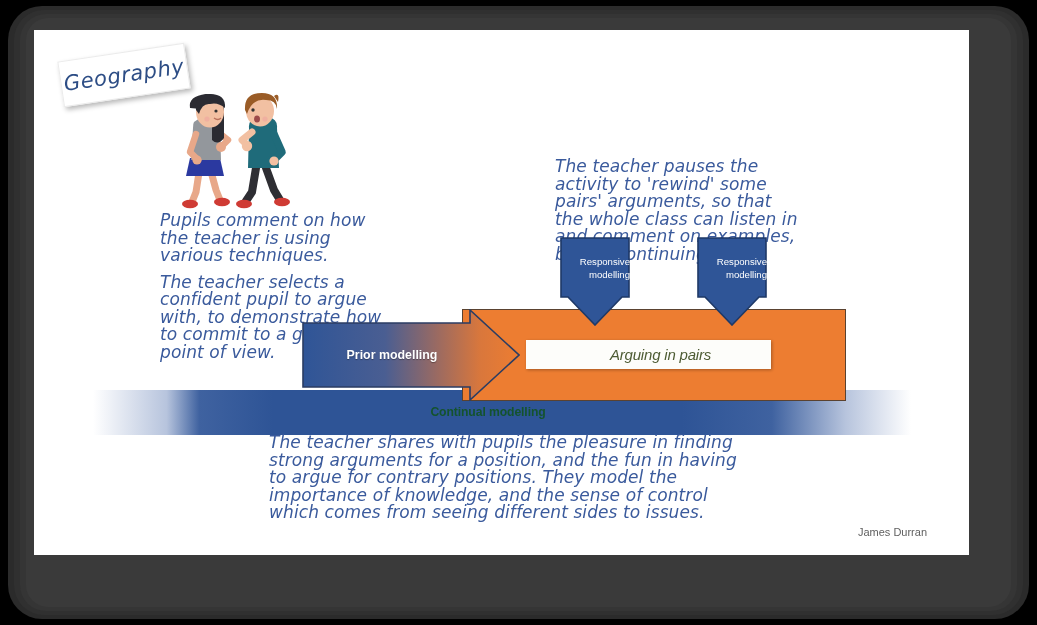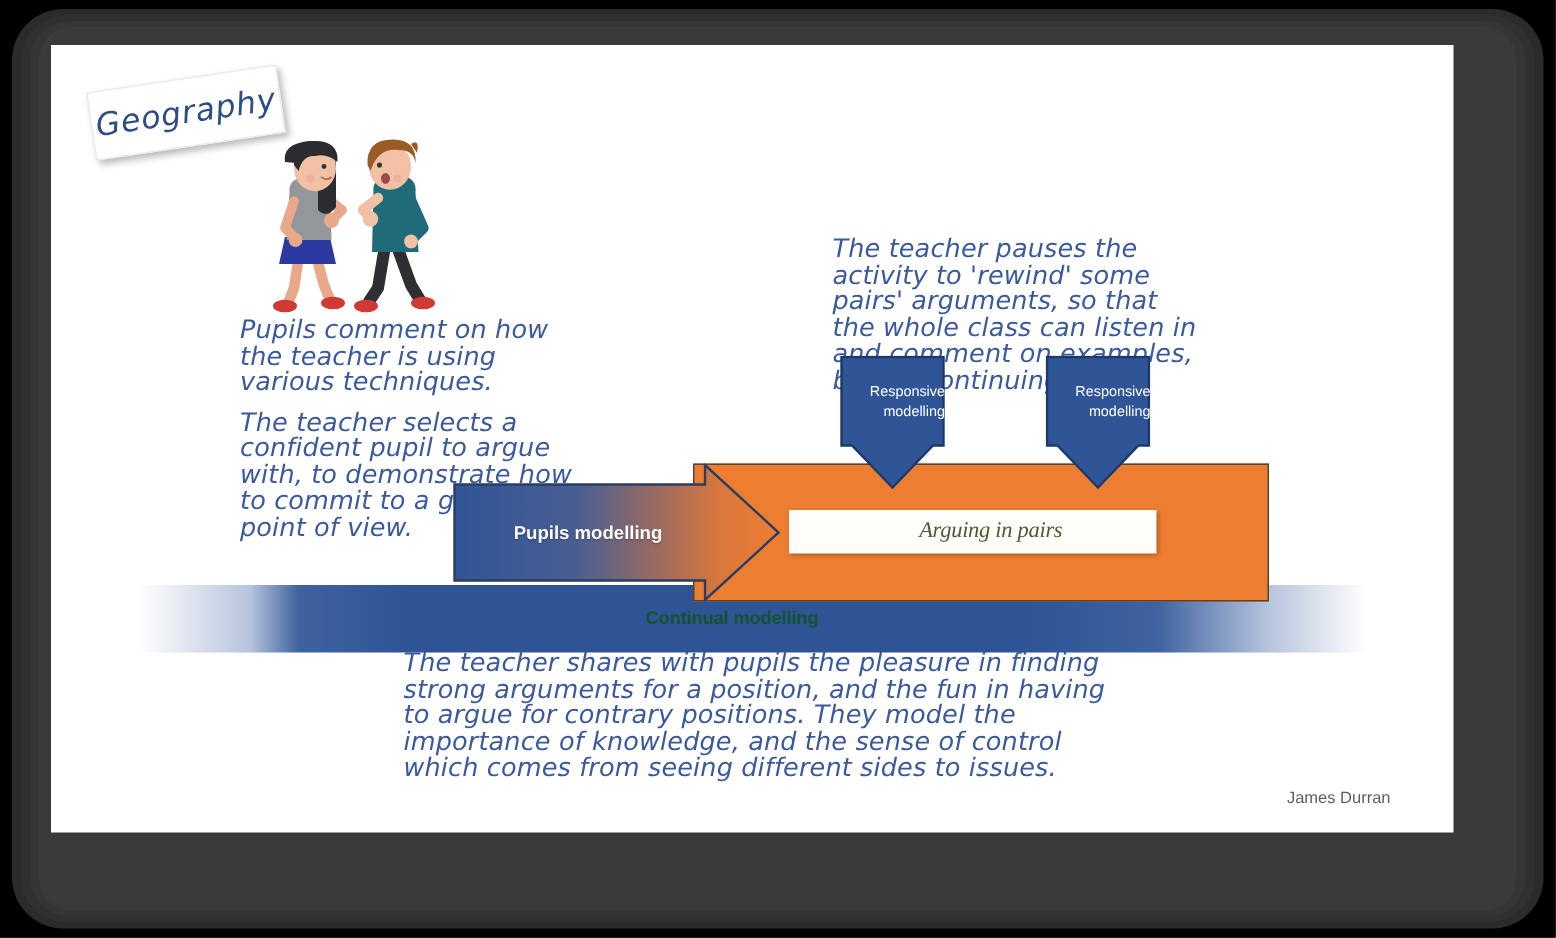--- a/index.html
+++ b/index.html
@@ -169,21 +169,21 @@
     width: 245px; height: 29px;
     background: #fdfdfa;
     box-shadow: 1px 1px 3px rgba(0,0,0,0.3);
   }
   .white-inset-label {
     position: absolute;
     left: 0; top: 0;
     width: 269px; height: 29px;
     line-height: 29px;
     text-align: center;
-    font-family: Liberation Serif, serif;
+    font-family: Liberation Sans, sans-serif;
     font-style: italic;
     font-size: 15px;
     color: #4d5b33;
     letter-spacing: -0.2px;
   }
 
   
   .resp-arrow { position: absolute; width: 70px; height: 89px; }
   .resp-1 { left: 526px; top: 207px; }
   .resp-2 { left: 663px; top: 207px; }
@@ -291,21 +291,21 @@
         <linearGradient id="priorGrad" x1="0" y1="0" x2="1" y2="0">
           <stop offset="0%" stop-color="#2F5597"></stop>
           <stop offset="38%" stop-color="#4A5E92"></stop>
           <stop offset="62%" stop-color="#9A6A62"></stop>
           <stop offset="82%" stop-color="#D9773C"></stop>
           <stop offset="100%" stop-color="#ED7D31"></stop>
         </linearGradient>
       </defs>
       <path d="M1 14 L168 14 L168 1 L217 46 L168 91 L168 78 L1 78 Z" fill="url(#priorGrad)" stroke="#2b3d63" stroke-width="1.6" stroke-linejoin="miter"></path>
     </svg>
-    <div class="prior-label">Pupils modelling</div>
+    <div class="prior-label">Prior modelling</div>
 
     <div class="white-inset">
       <div class="white-inset-label">Arguing in pairs</div>
     </div>
 
     <svg class="resp-arrow resp-1" viewBox="0 0 70 89" preserveAspectRatio="none">
       <path d="M1 1 L69 1 L69 60 L62 60 L35 88 L8 60 L1 60 Z" fill="#2F5597" stroke="#1e3967" stroke-width="1.6" stroke-linejoin="miter"></path>
     </svg>
     <div class="resp-label resp-label-1">Responsive modelling</div>
 

